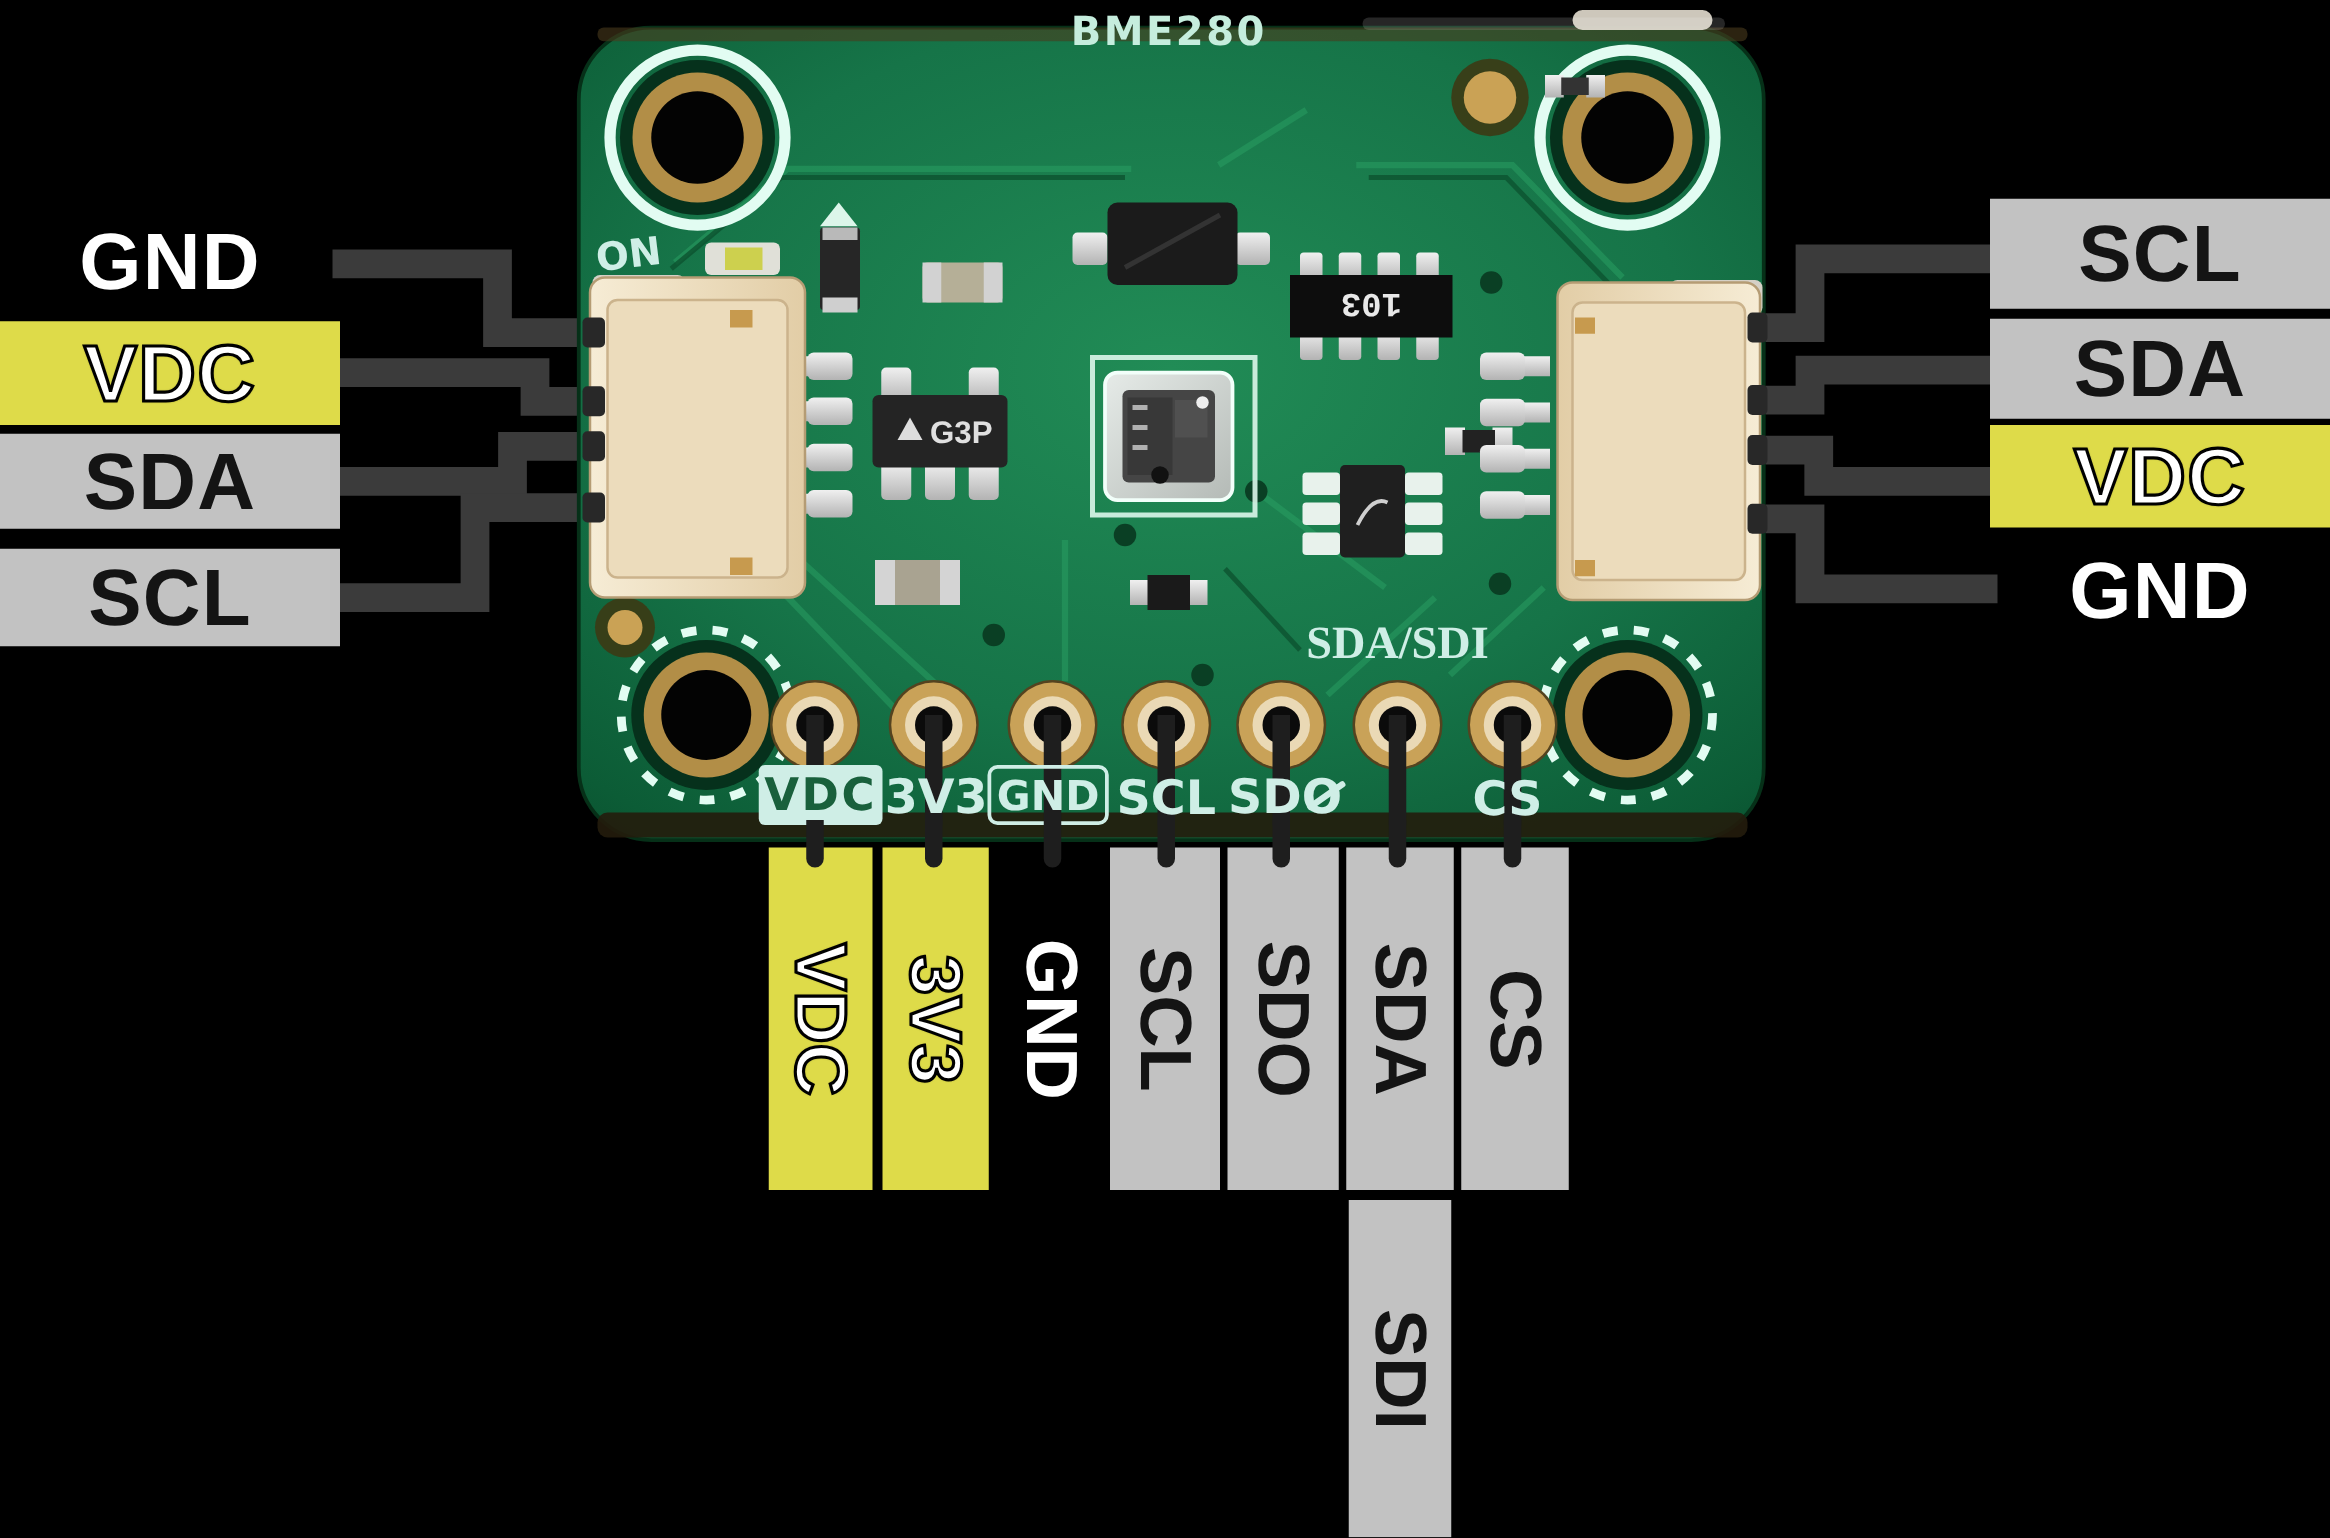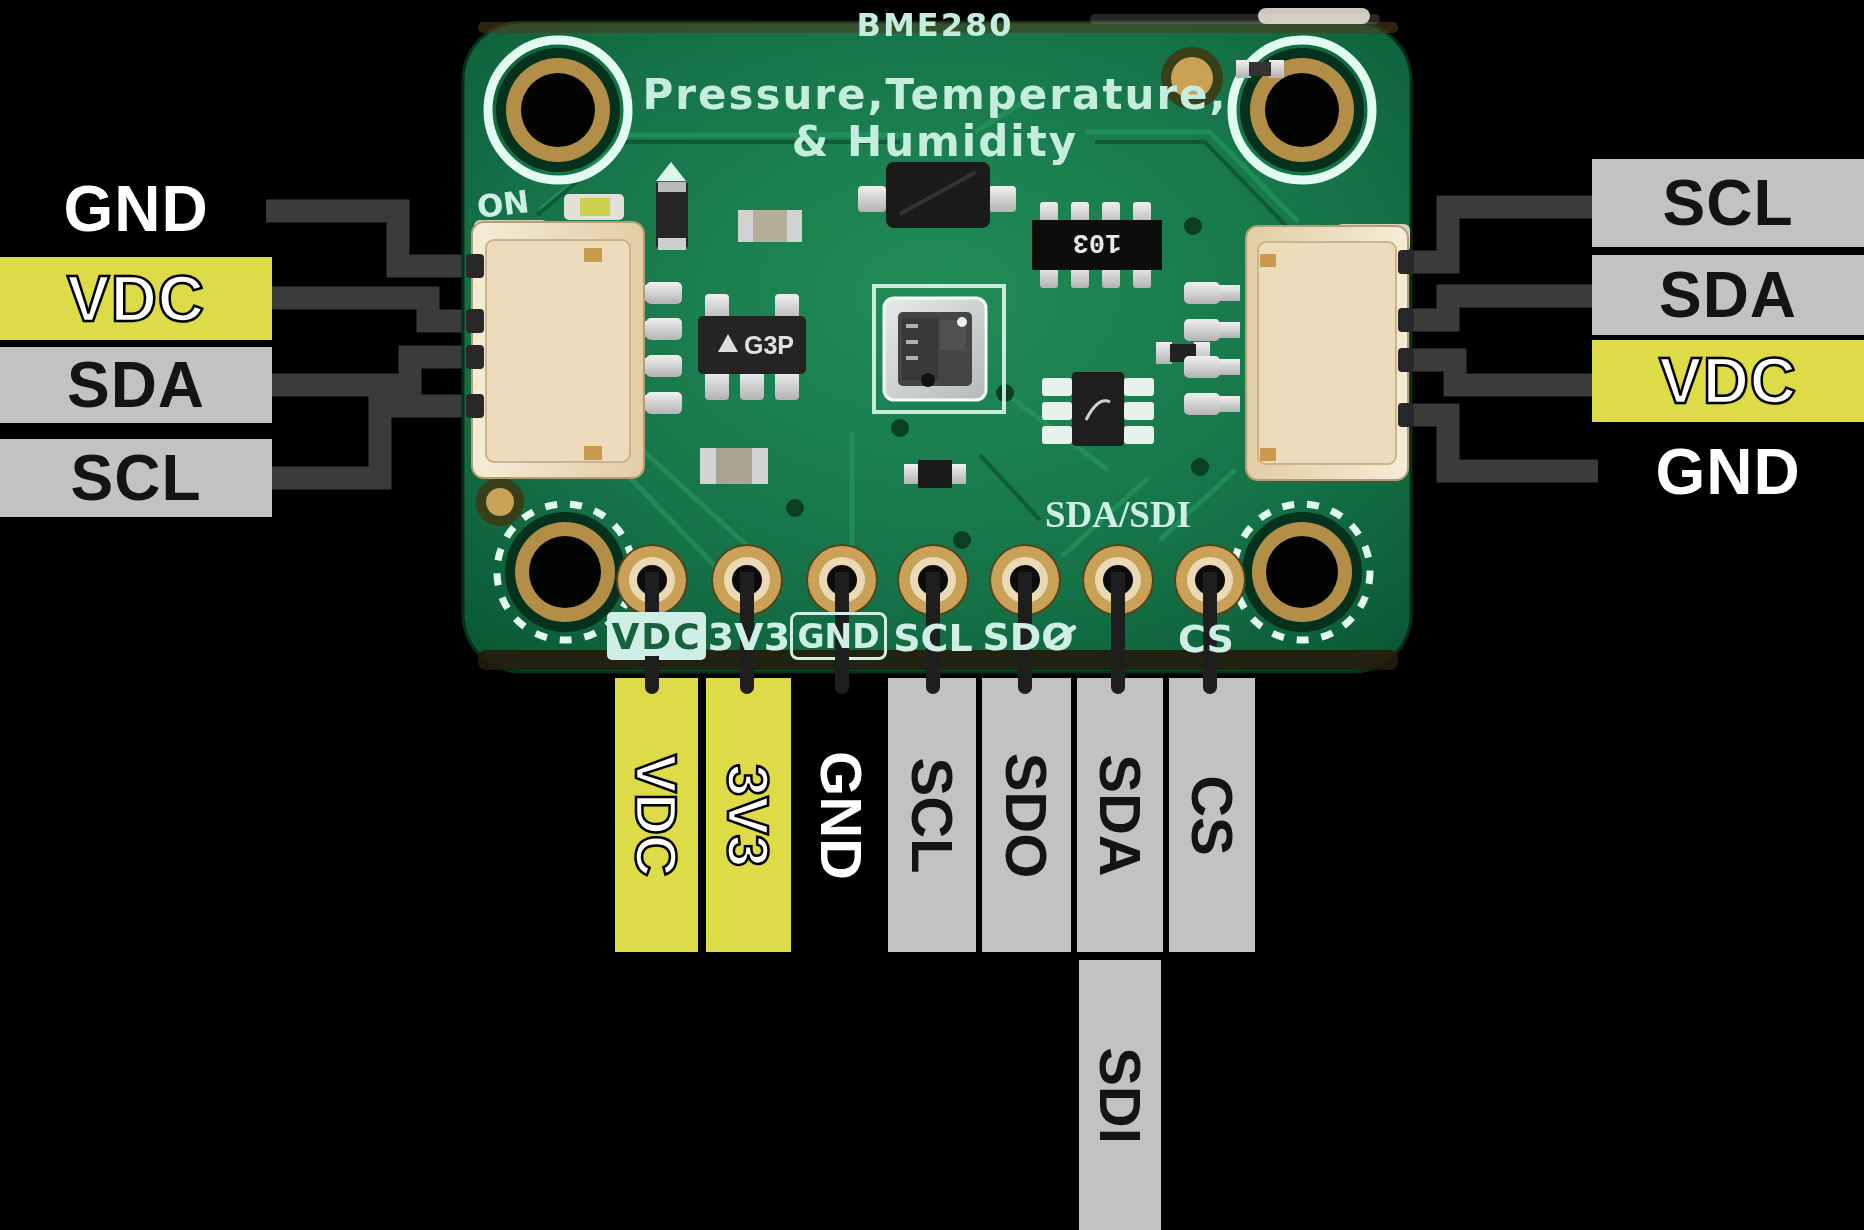--- a/index.html
+++ b/index.html
@@ -343,22 +343,20 @@
             <line x1="933" y1="572" x2="933" y2="660"></line>
           <line x1="1025" y1="572" x2="1025" y2="660"></line>
             <line x1="1118" y1="572" x2="1118" y2="660"></line>
           <line x1="1210" y1="572" x2="1210" y2="660"></line>
         </g>
       </g>
     </g>
   </svg>
 
   <div class="title-line" style="top:6px;font-size:32px;">BME280</div>
-  <div class="title-line" style="top:70px;font-size:42px;">Pressure,Temperature,</div>
-  <div class="title-line" style="top:117px;font-size:42px;">&amp; Humidity</div>
 
   <div class="silk" style="left:470px;top:186px;width:66px;height:36px;font-size:31px;transform:rotate(-7deg);">ON</div>
   <div class="silk silk-box-filled" style="left:607px;top:612px;width:99px;height:48px;font-size:36px;letter-spacing:2px;">VDC</div>
   <div class="silk" style="left:706px;top:614px;width:86px;height:46px;font-size:38px;">3V3</div>
   <div class="silk silk-box-outline" style="left:790px;top:612px;width:97px;height:48px;font-size:33px;">GND</div>
   <div class="silk" style="left:888px;top:616px;width:90px;height:44px;font-size:38px;">SCL</div>
   <div class="silk" style="left:982px;top:614px;width:92px;height:46px;font-size:38px;">SDO</div>
   <div class="sdo-slash"></div>
   <div class="silk" style="left:1028px;top:492px;width:180px;height:44px;font-size:37px;font-family:Liberation Serif, serif;">SDA/SDI</div>
   <div class="silk" style="left:1170px;top:618px;width:72px;height:42px;font-size:38px;">CS</div>

